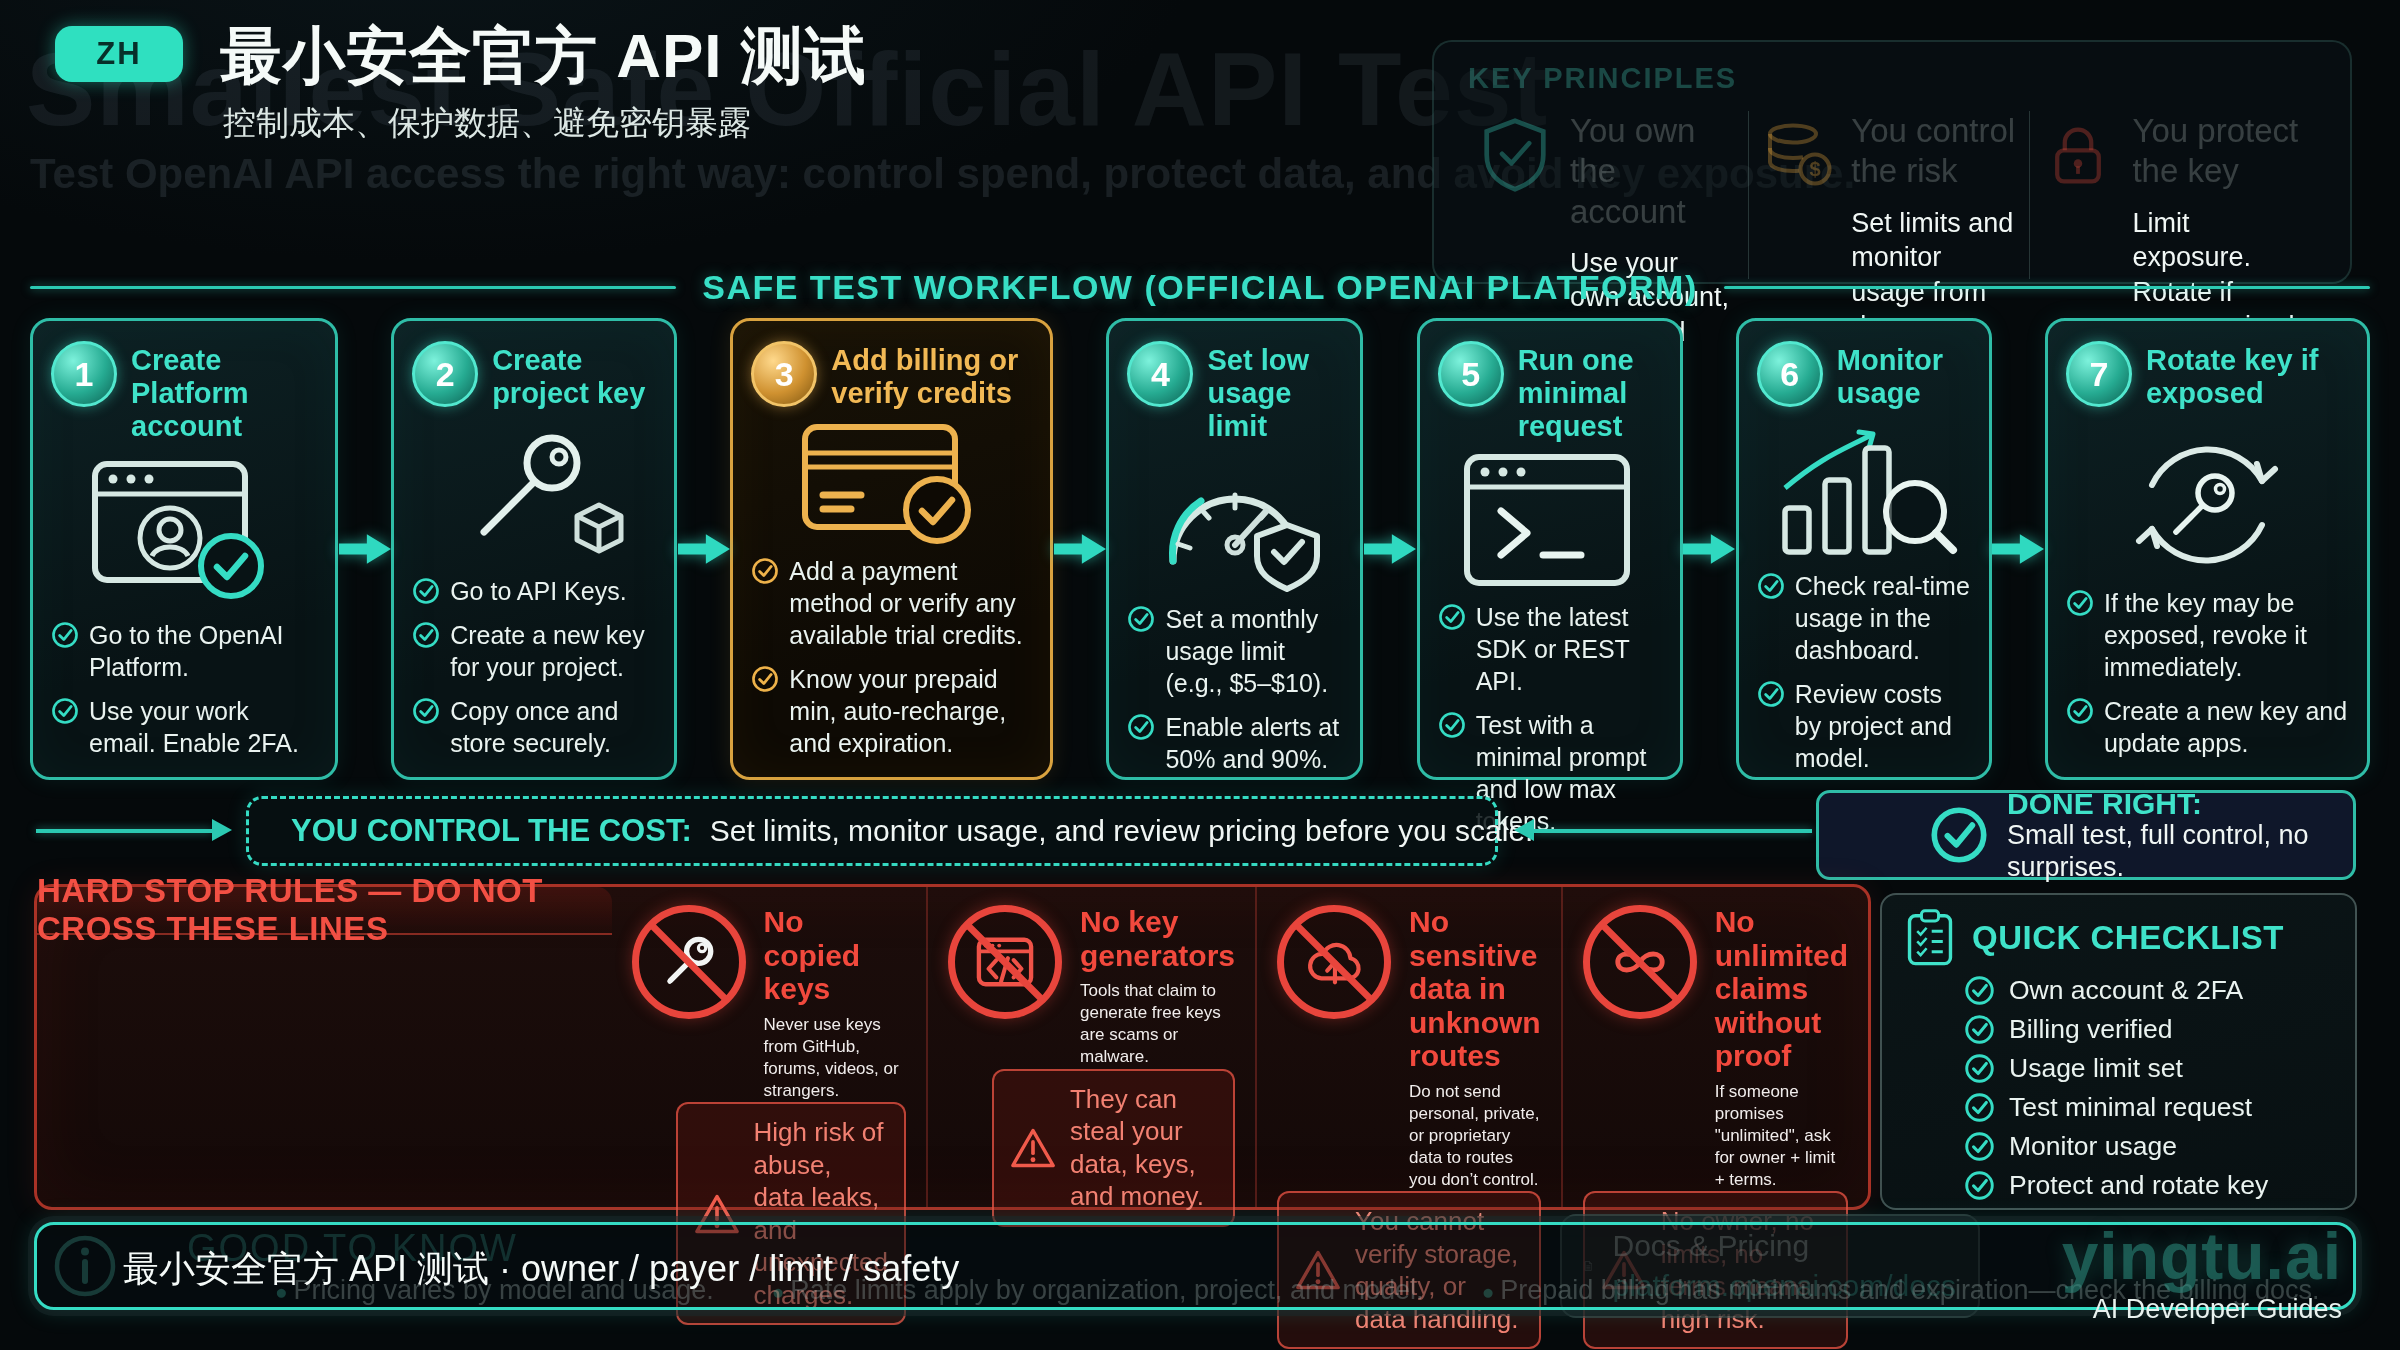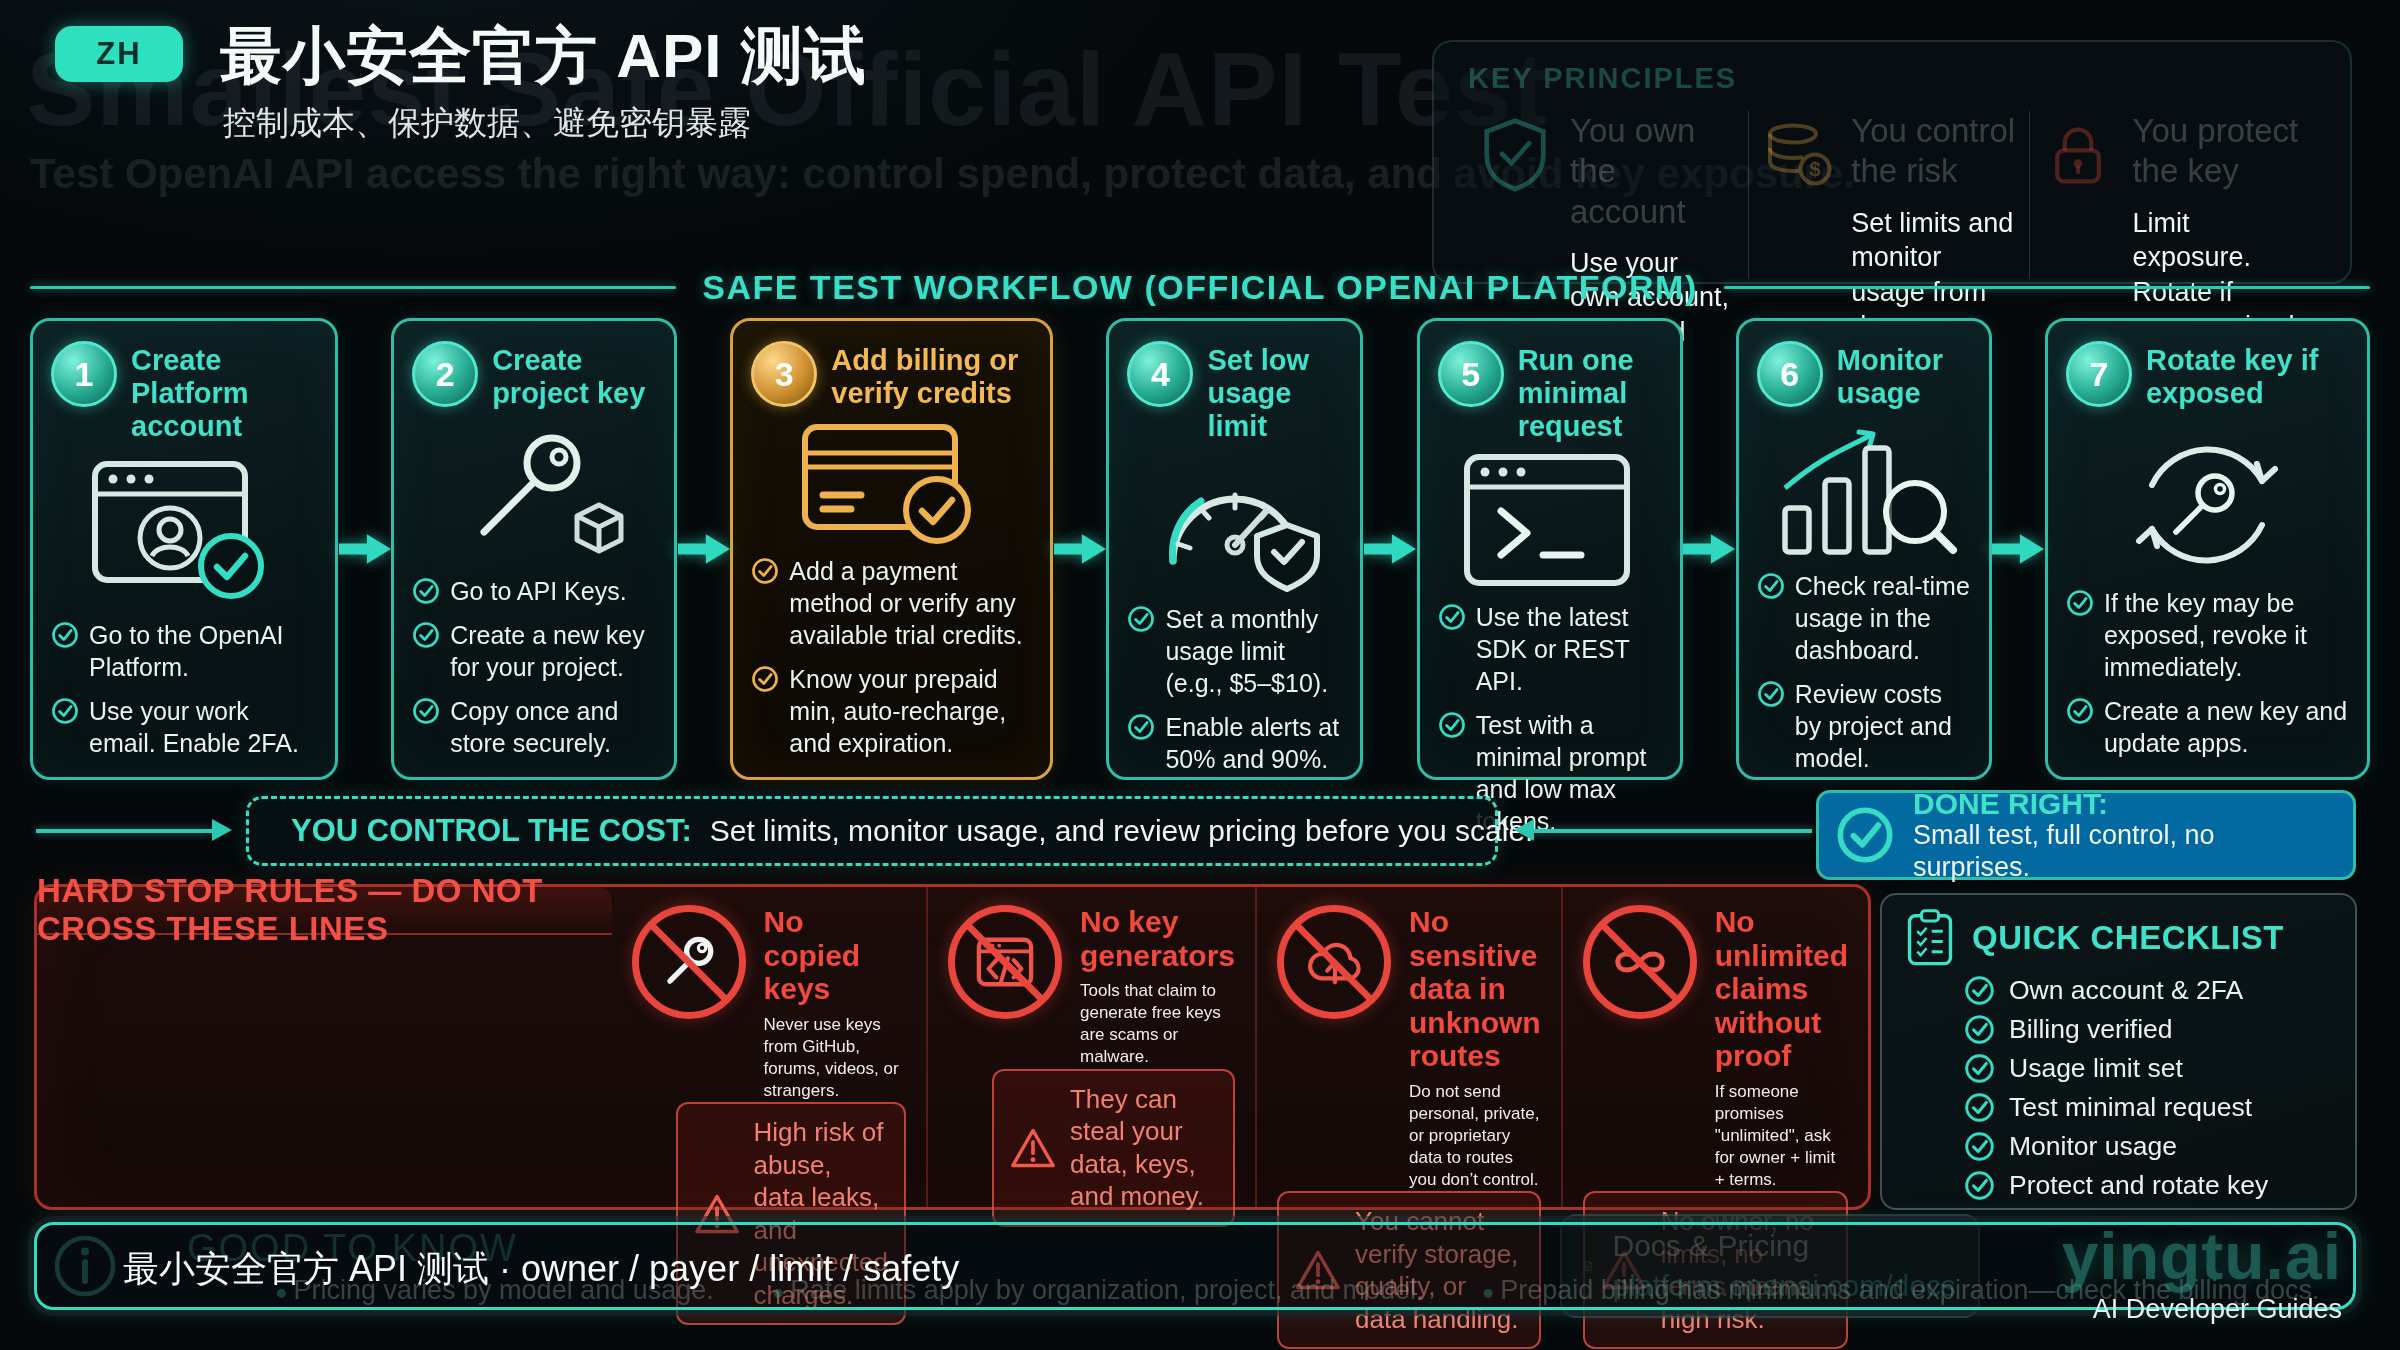--- a/index.html
+++ b/index.html
@@ -65,21 +65,21 @@
   .line-l{left:36px;top:829px;width:176px;height:3.5px;background:#2bc9b2;box-shadow:0 0 8px rgba(53,220,196,.5);}
   .head-r{left:212px;top:819px;width:0;height:0;border-top:11px solid transparent;border-bottom:11px solid transparent;border-left:20px solid #2bc9b2;}
   .line-r{left:1534px;top:829px;width:278px;height:3.5px;background:#2bc9b2;box-shadow:0 0 8px rgba(53,220,196,.5);}
   .head-l{left:1514px;top:819px;width:0;height:0;border-top:11px solid transparent;border-bottom:11px solid transparent;border-right:20px solid #2bc9b2;}
   .cost-box{left:246px;top:796px;width:1252px;height:70px;border:3.5px dashed #35dcc4;border-radius:16px;
     background:rgba(7,17,19,.85);display:flex;align-items:center;gap:18px;padding:0 24px;box-sizing:border-box;
     box-shadow:0 0 20px rgba(47,217,192,.15);}
   .cost-label{font-size:31px;font-weight:bold;color:#3fe2c9;white-space:nowrap;}
   .cost-text{font-size:30px;color:#f0f6f4;white-space:nowrap;}
   .done-box{left:1816px;top:790px;width:540px;height:90px;border:3px solid #2fbda7;border-radius:14px;
-    background:#0369a1;display:flex;align-items:center;gap:18px;padding:0 16px;box-sizing:border-box;}
+    background:#0f172a;display:flex;align-items:center;gap:18px;padding:0 16px;box-sizing:border-box;justify-content:flex-end;}
   .dr-title{font-size:30px;font-weight:bold;color:#3fe2c9;line-height:1.1;}
   .dr-body{font-size:27px;color:#f0f6f4;line-height:1.18;max-width:330px;}
 
   
   .hs{left:34px;top:884px;width:1837px;height:326px;border:3px solid #a93226;border-radius:18px;
     background:linear-gradient(180deg,#1c0d0b,#140908);box-sizing:border-box;
     box-shadow:0 0 30px rgba(200,60,45,.12), inset 0 0 70px rgba(150,40,30,.10);display:flex;flex-direction:row;}
   .hs-title{height:46px;display:flex;align-items:center;justify-content:center;font-size:33px;font-weight:bold;
     color:#f25044;letter-spacing:.5px;border-bottom:2px solid rgba(230,75,60,.45);
     background:linear-gradient(180deg,rgba(120,28,20,.35),rgba(60,14,10,.12));border-radius:15px 15px 0 0;}

